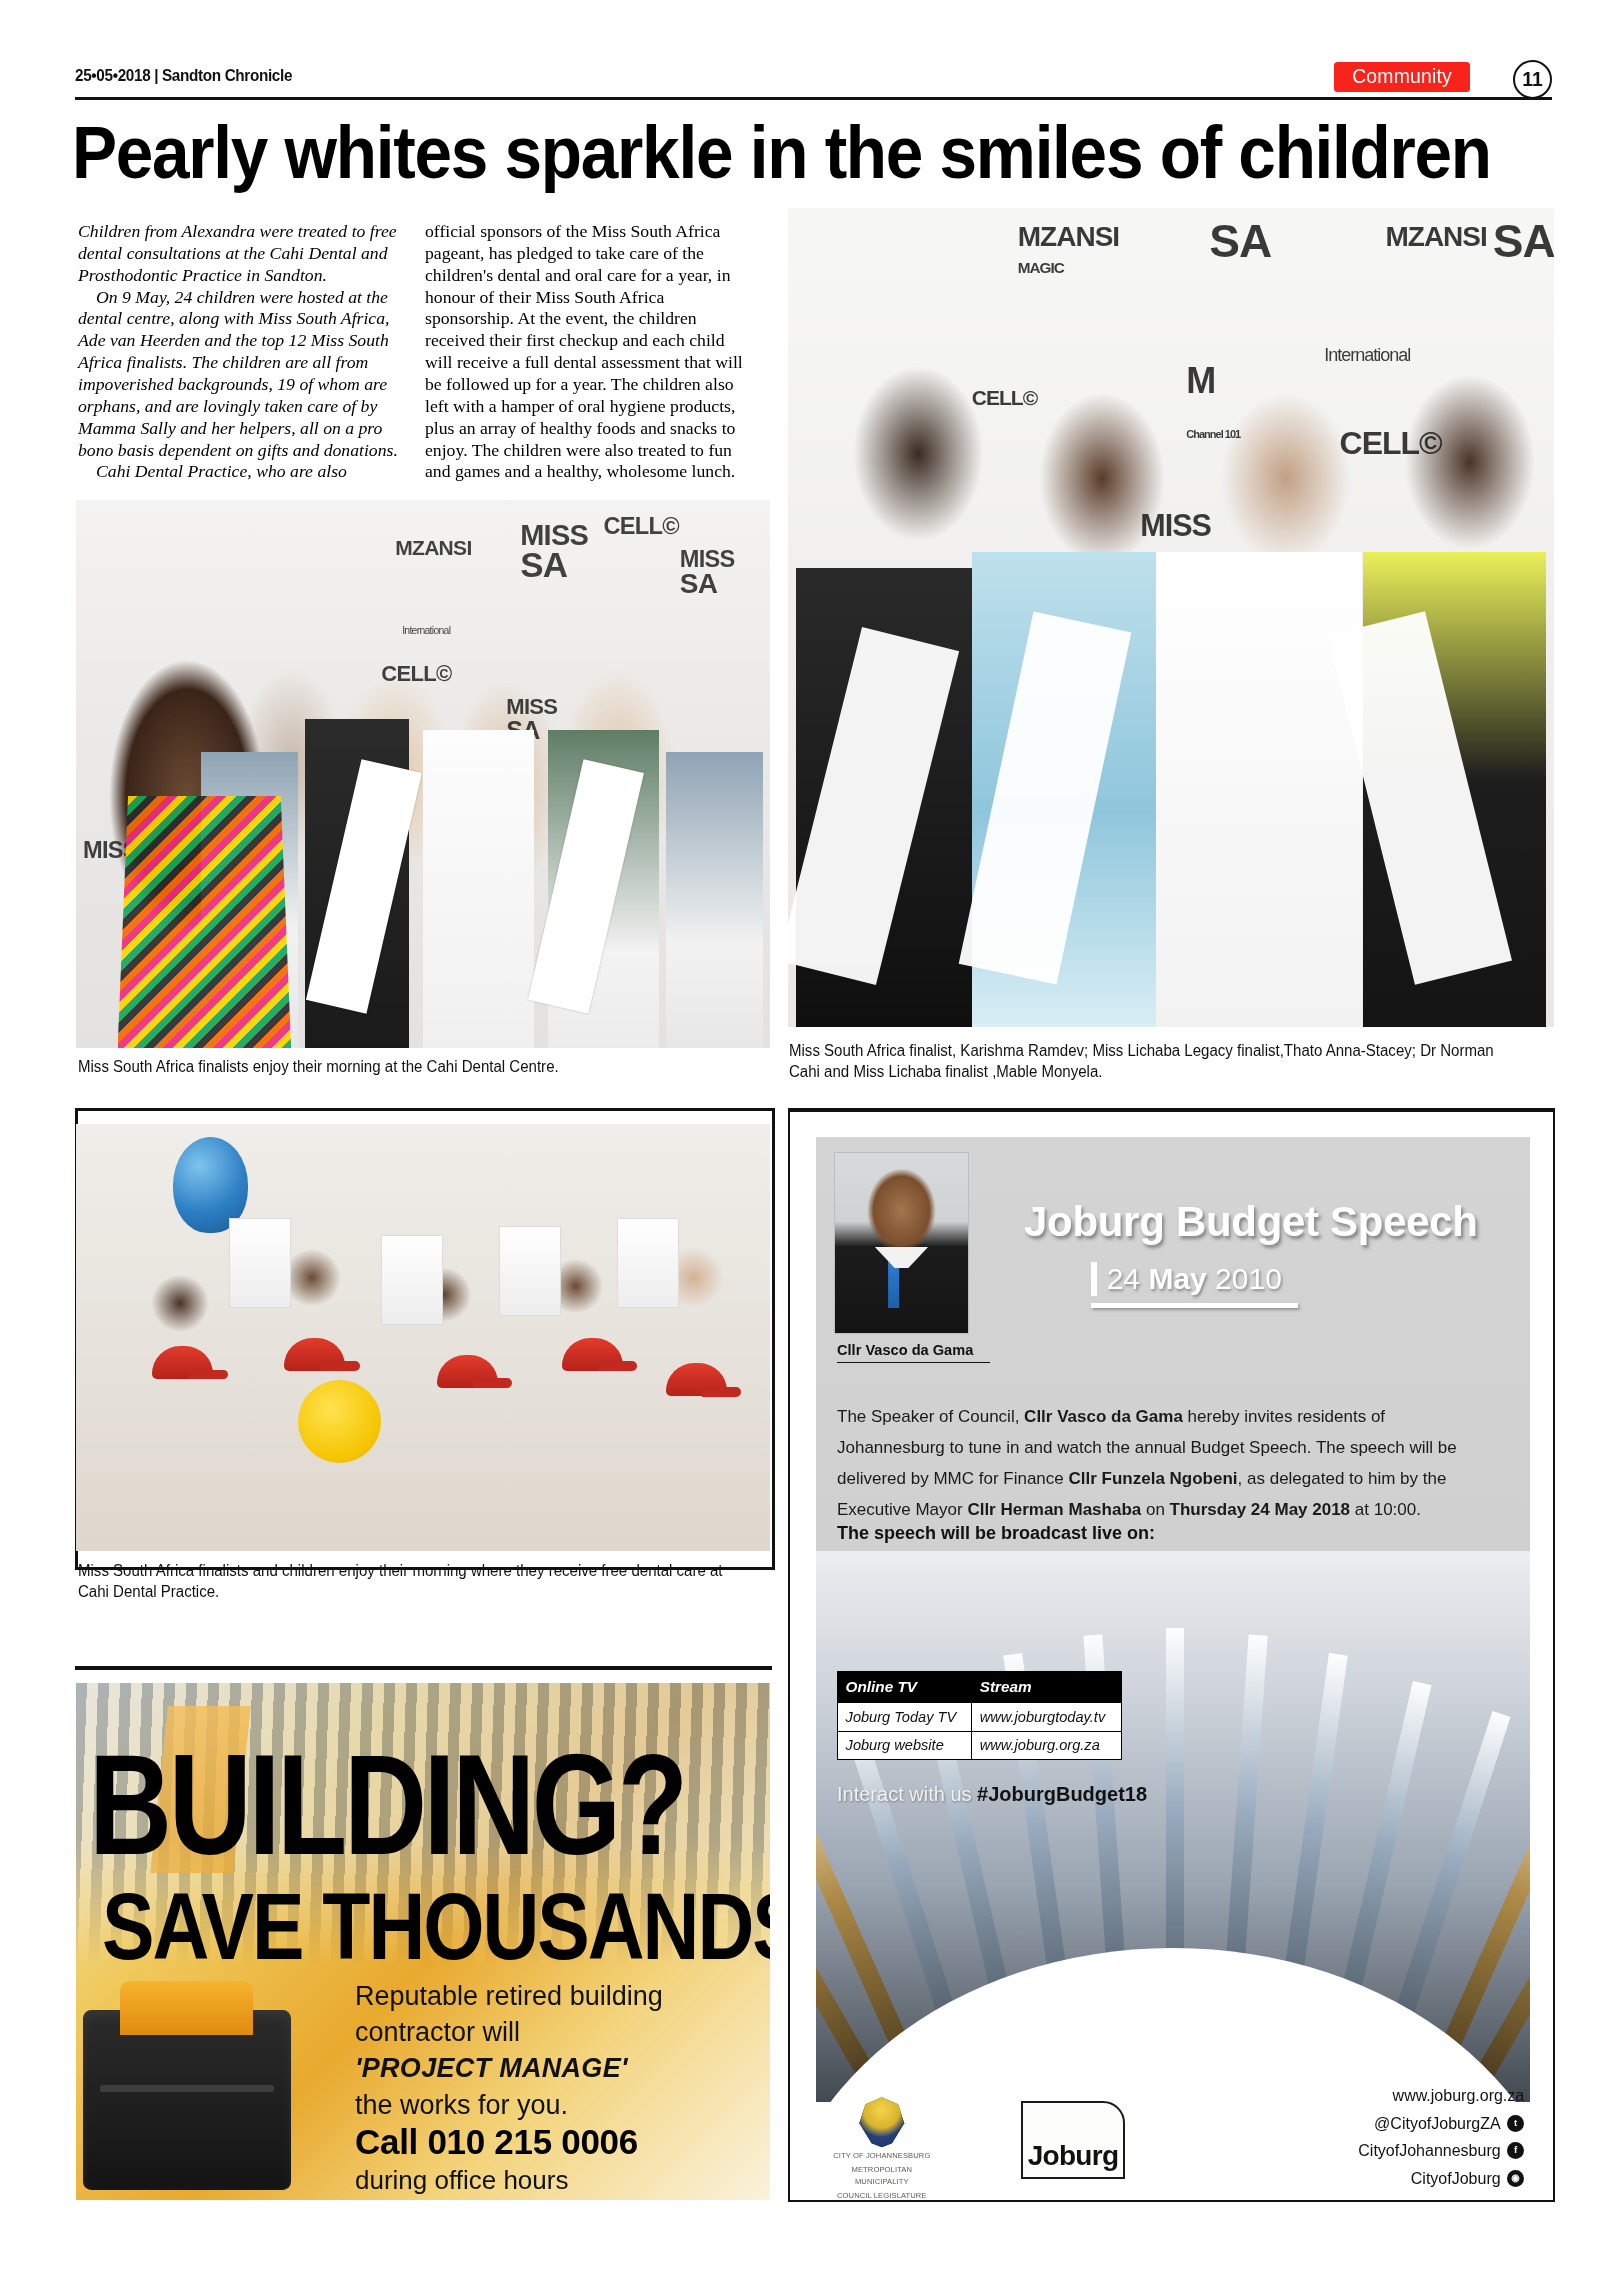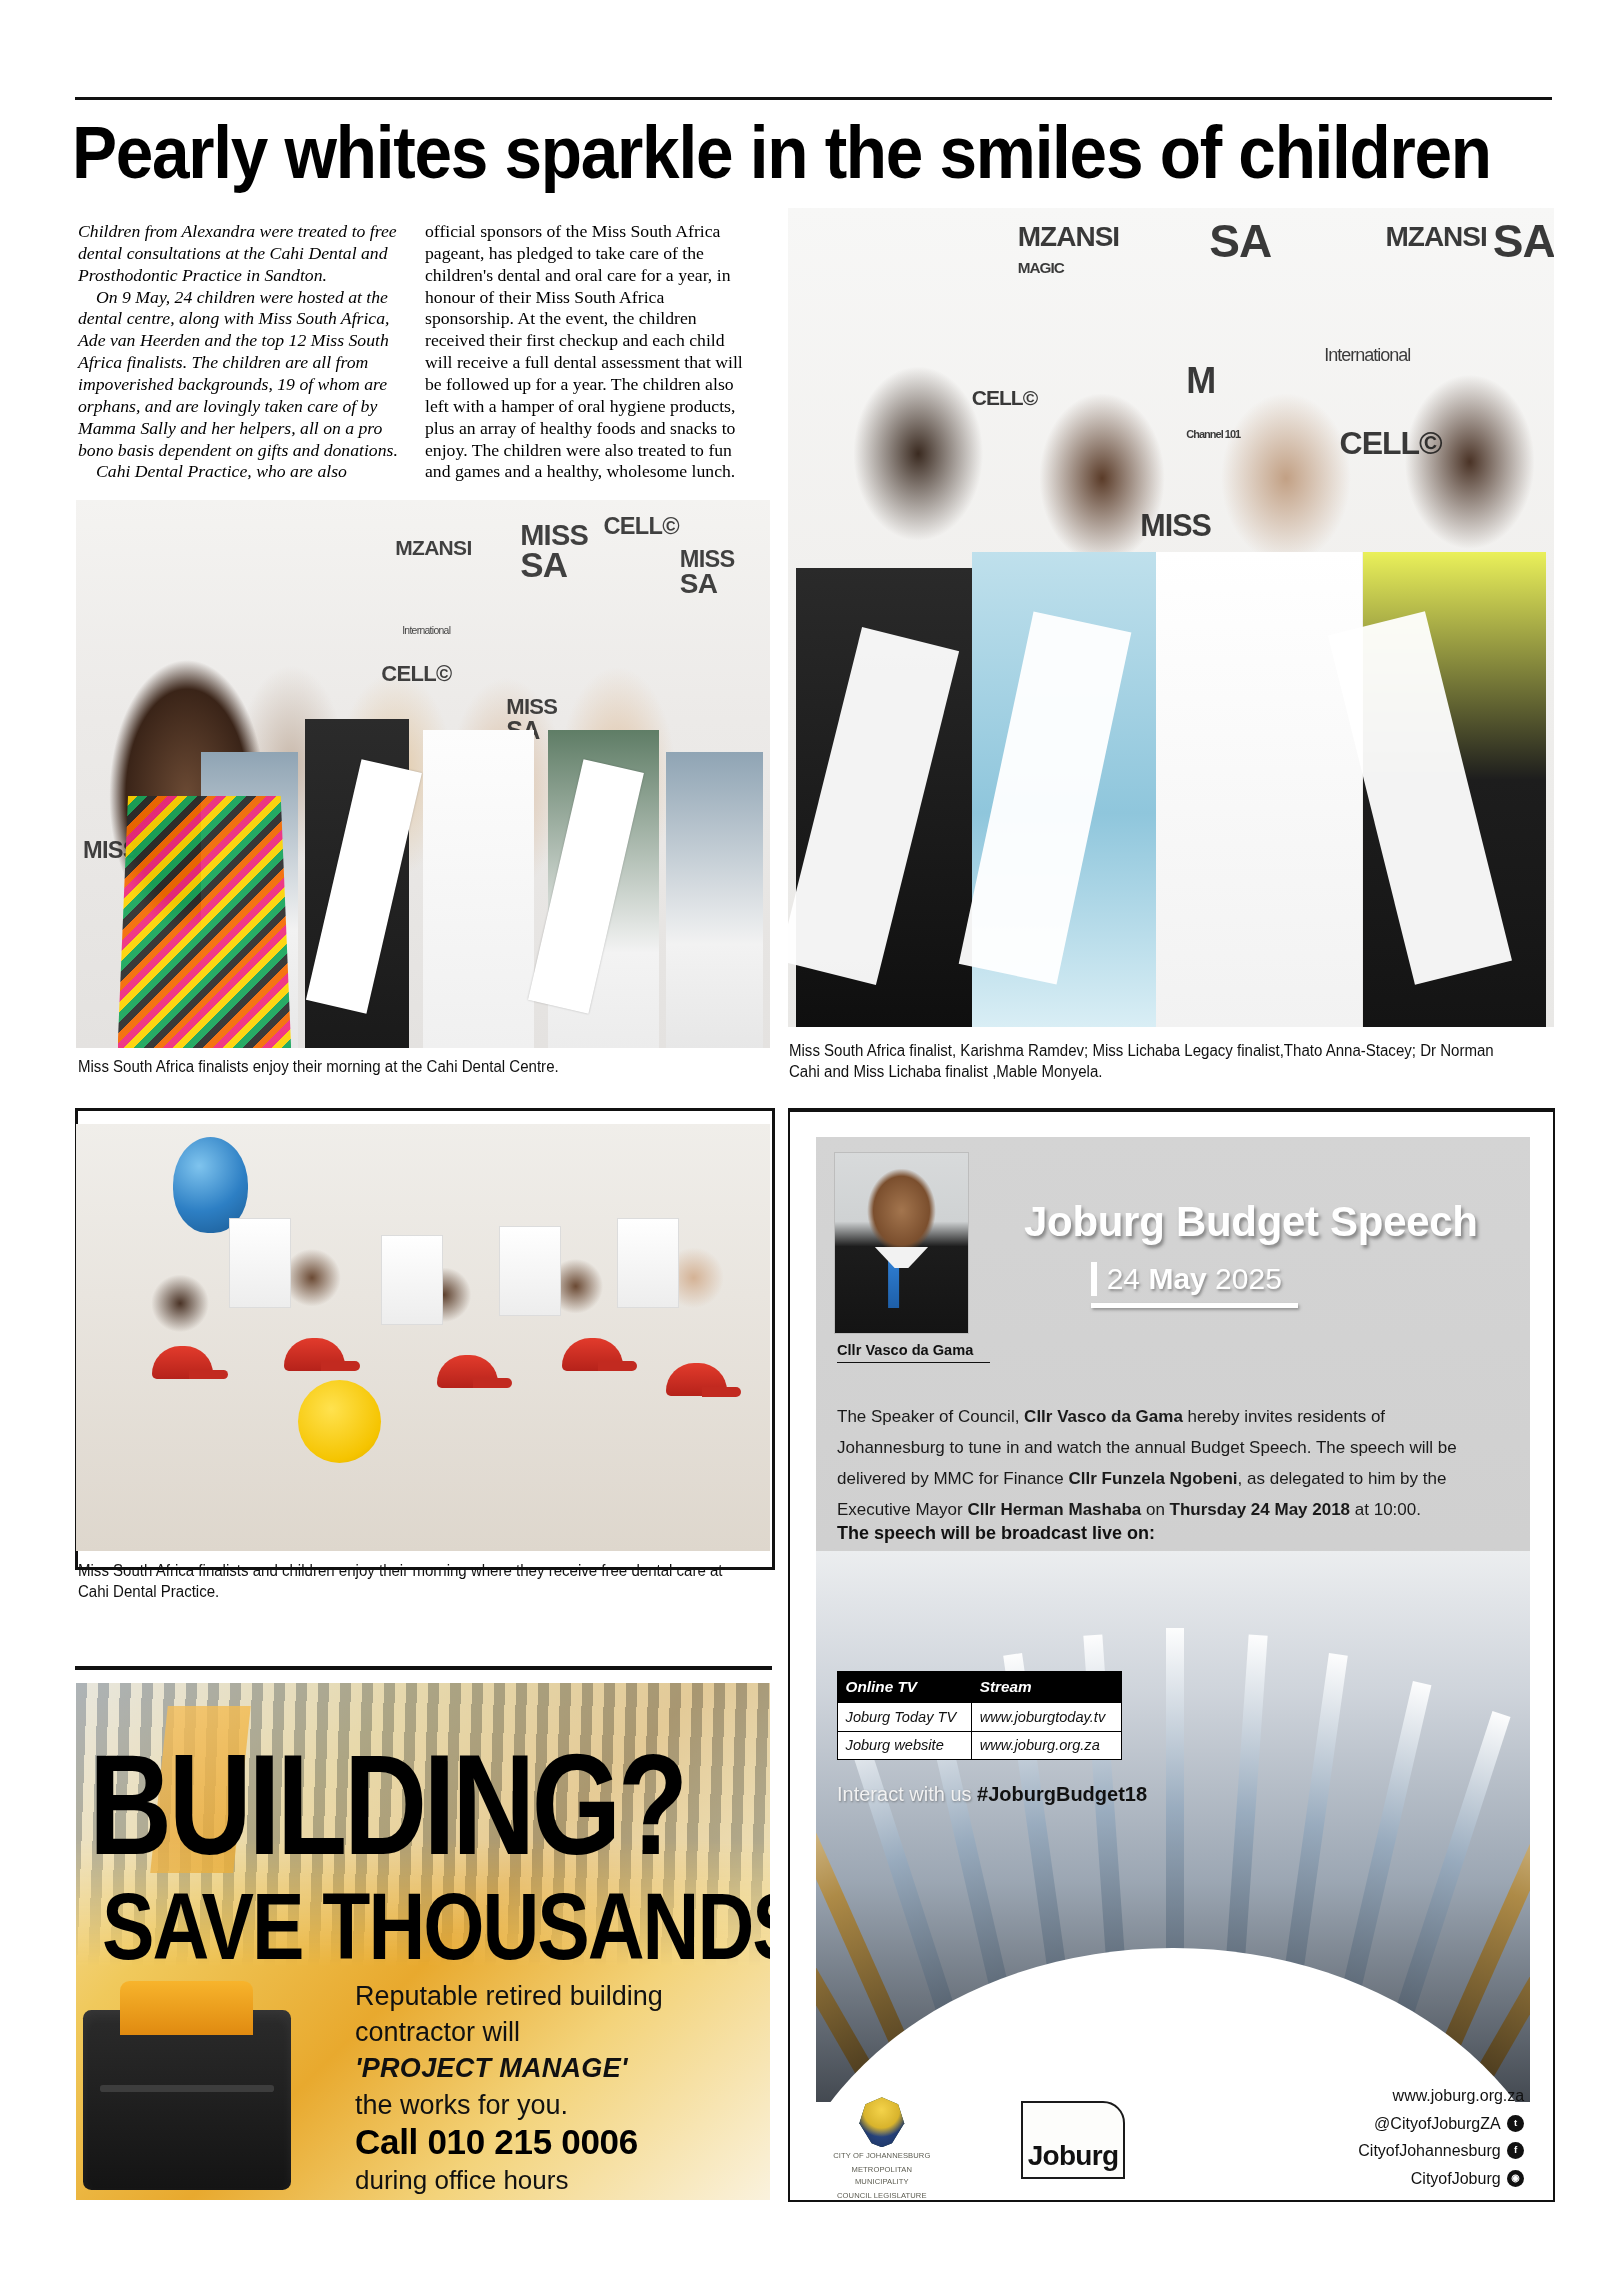--- a/index.html
+++ b/index.html
@@ -561,20 +561,25 @@
   #sep-vert-right { position:absolute; left:772px; top:1108px; width:2.8px; height:462px; background:#111; }
   #sep-top-left   { position:absolute; left:75px; top:1108px; width:700px; height:2.8px; background:#111; }
   #sep-bot-left   { position:absolute; left:75px; top:1567px; width:700px; height:2.8px; background:#111; }
   #rule-ad-top    { position:absolute; left:75px; top:1666px; width:697px; height:3.5px; background:#111; }
 </style>
 </head>
 <body>
 
 <div class="page">
 
+  <div class="masthead">
+    <div class="masthead-date">25•05•2018 | Sandton Chronicle</div>
+    <div class="section-badge">Community</div>
+    <div class="page-num">11</div>
+  </div>
   <div class="masthead-rule"></div>
 
   <h1 class="headline">Pearly whites sparkle in the smiles of children</h1>
 
   <div class="col col-1">
     <p>Children from Alexandra were treated to free dental consultations at the Cahi Dental and Prosthodontic Practice in Sandton.</p>
     <p class="indent">On 9 May, 24 children were hosted at the dental centre, along with Miss South Africa, Ade van Heerden and the top 12 Miss South Africa finalists. The children are all from impoverished backgrounds, 19 of whom are orphans, and are lovingly taken care of by Mamma Sally and her helpers, all on a pro bono basis dependent on gifts and donations.</p>
     <p class="indent">Cahi Dental Practice, who are also</p>
   </div>
   <div class="col col-2">
@@ -685,21 +690,21 @@
         <div class="ray" style="left:77%; height:74%; transform: rotate(18deg);"></div>
         <div class="ray gold" style="left:84%; height:68%; transform: rotate(24deg);"></div>
         <div class="ray gold" style="left:90%; height:62%; transform: rotate(30deg);"></div>
         <div class="curve-mask"></div>
       </div>
 
       <div class="jb-hero">
         <div class="jb-portrait"></div>
         <div class="jb-title">Joburg Budget Speech</div>
         <div class="jb-date-wrap">
-          <div class="jb-date"><span>24</span> <b>May</b> <span>2025</span></div>
+          <div class="jb-date"><span>24</span> <b>May</b> <span>2010</span></div>
           <div class="jb-date-underline"></div>
         </div>
       </div>
 
       <div class="jb-portrait-caption">Cllr Vasco da Gama</div>
 
       <div class="jb-body">The Speaker of Council, <b>Cllr Vasco da Gama</b> hereby invites residents of Johannesburg to tune in and watch the annual Budget Speech. The speech will be delivered by MMC for Finance <b>Cllr Funzela Ngobeni</b>, as delegated to him by the Executive Mayor <b>Cllr Herman Mashaba</b> on <b>Thursday 24 May 2018</b> at 10:00.</div>
 
       <div class="jb-broadcast">The speech will be broadcast live on:</div>
 

